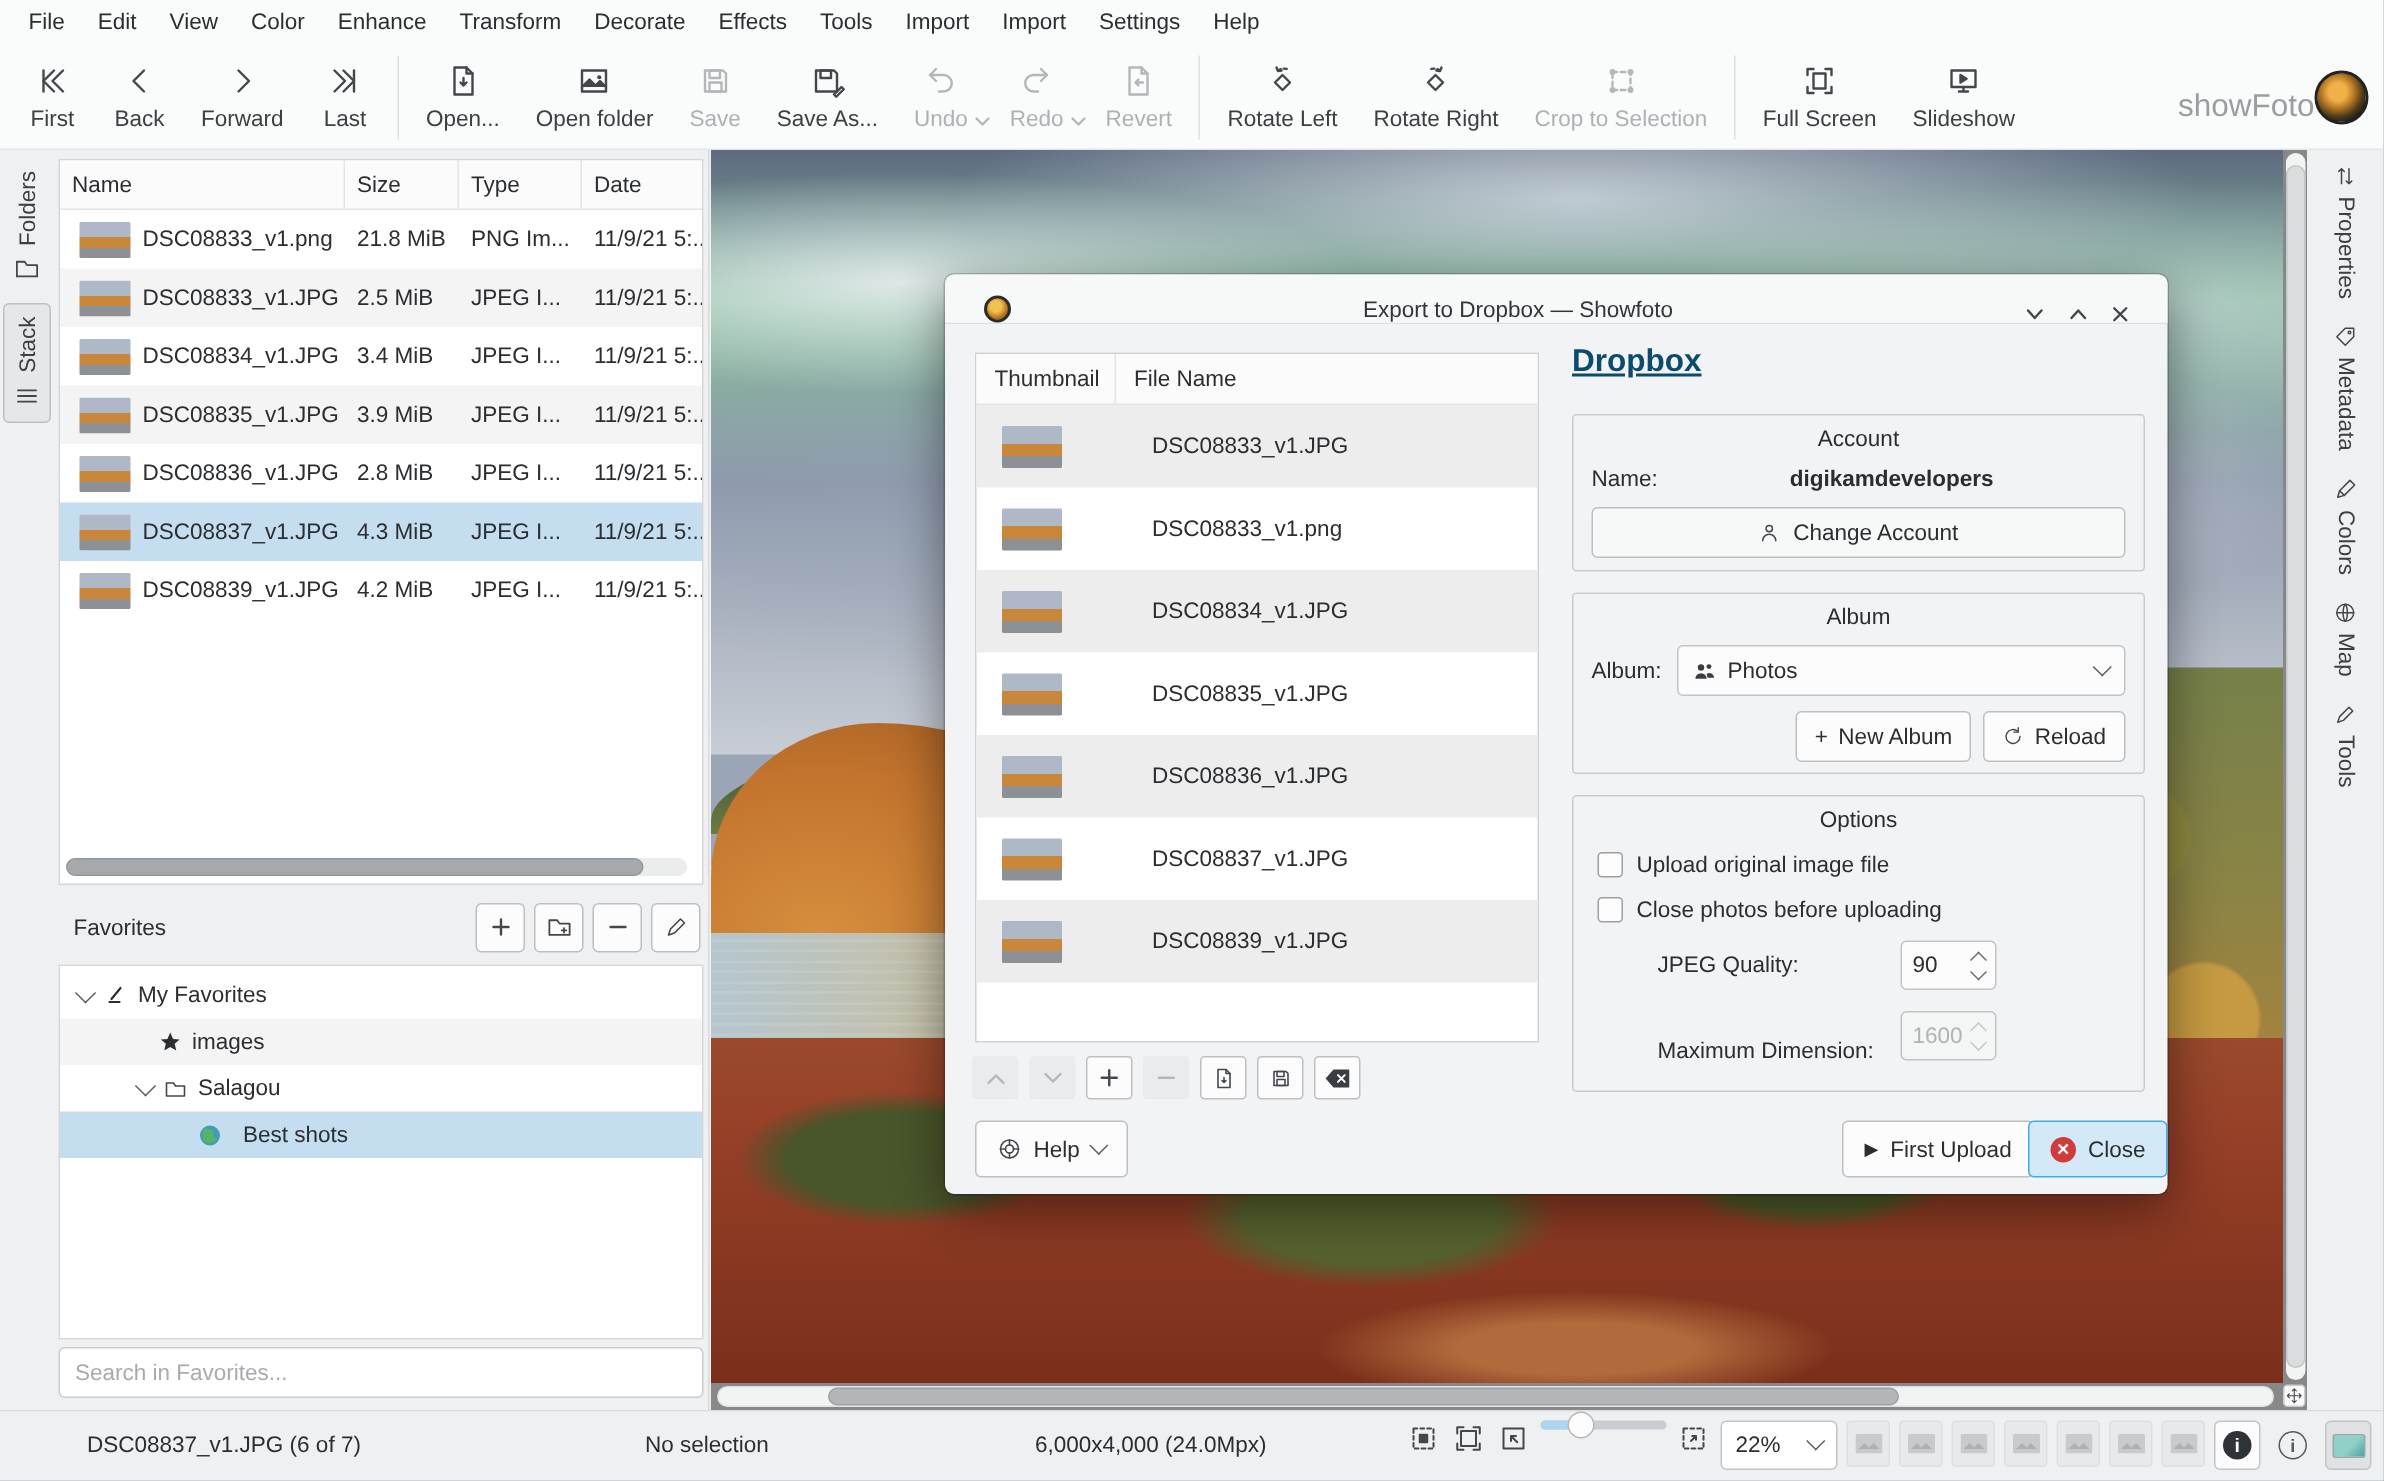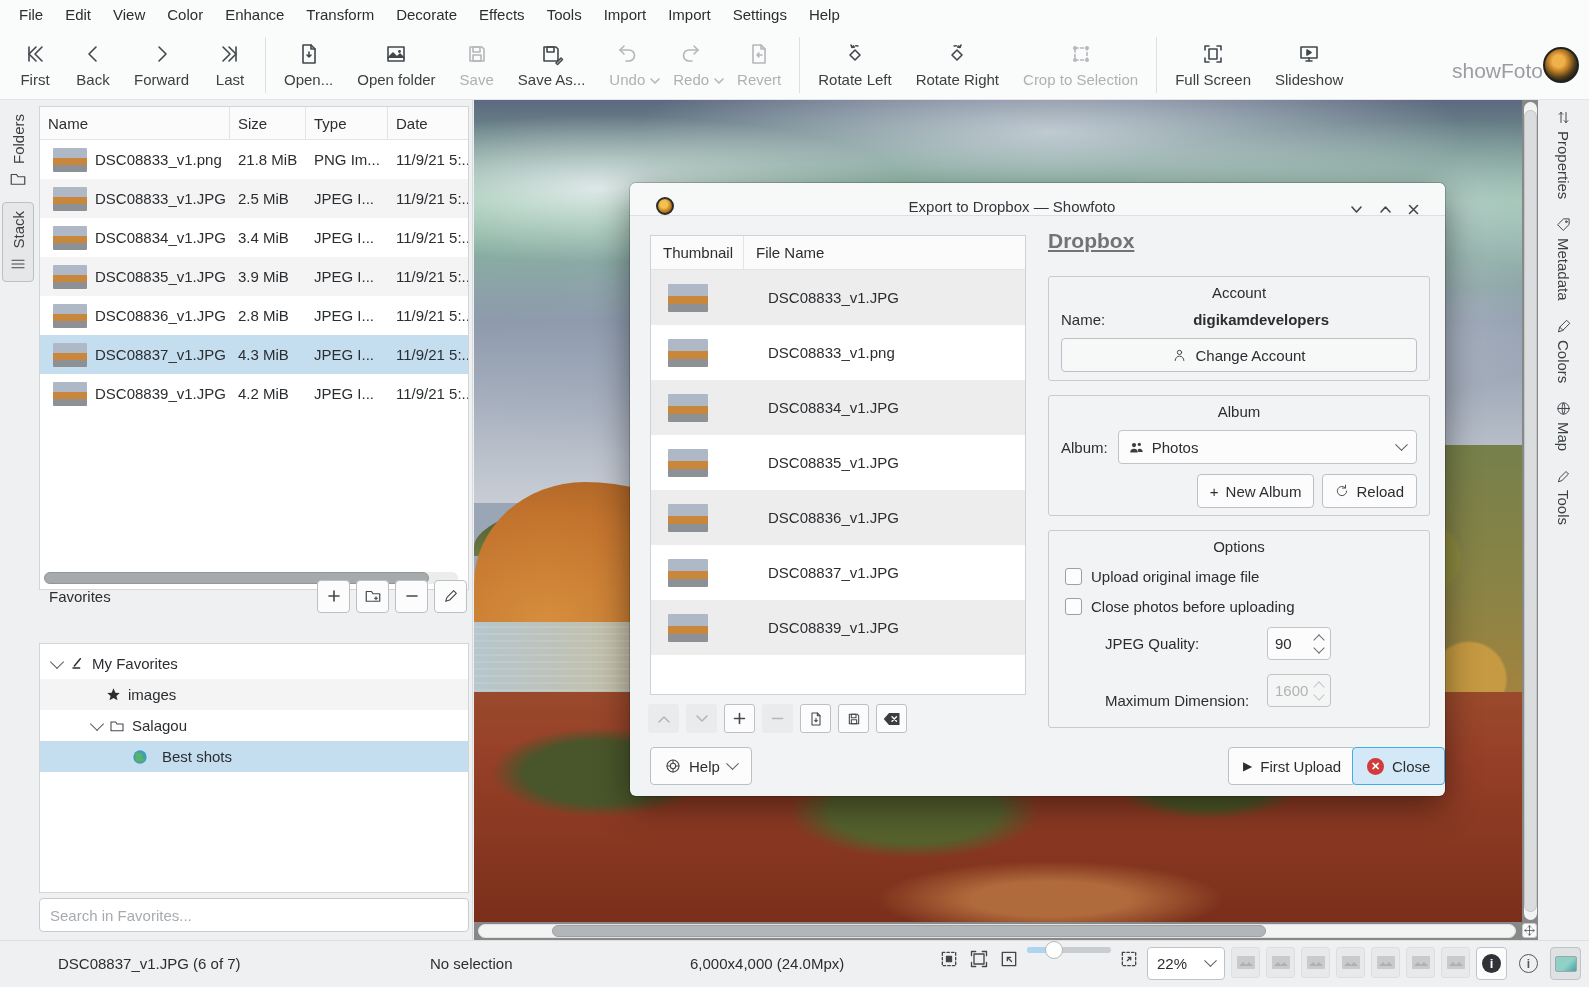--- a/index.html
+++ b/index.html
@@ -42,21 +42,21 @@
   .ft-row { display:flex; height:39px; align-items:center; }
   .ft-row:nth-child(odd) { background:#f4f4f5; }
   .ft-row.selected { background:#c4def0; }
   .ft-row .cell { padding-left:8px; overflow:hidden; white-space:nowrap; }
   .thumb { width:34px; height:24px; border-radius:1px; margin-left:5px; flex:0 0 34px;
     background:linear-gradient(180deg,#aeb8c6 0 42%,#c9873c 42% 72%,#8d9196 72% 100%); }
   .ft-row .fname { display:flex; align-items:center; gap:8px; width:190px; }
   .hscroll { position:absolute; left:4px; right:10px; bottom:5px; height:12px; border-radius:6px; background:#ebecec; }
   .hscroll .hthumb { position:absolute; left:0; top:0; bottom:0; width:93%; border-radius:6px; background:#a7aaac; border:1px solid #949799; }
 
-  .fav-header { position:absolute; top:476px; left:3px; right:3px; height:40px; display:flex; align-items:center; }
+  .fav-header { position:absolute; top:498px; left:3px; right:3px; height:40px; display:flex; align-items:center; }
   .fav-title { padding-left:10px; color:#2b2e31; }
   .fav-btns { margin-left:auto; display:flex; gap:6px; padding-right:2px; }
   .sq-btn { width:33px; height:33px; border:1px solid #bcc0c4; border-radius:4px; background:#fcfcfc; display:flex; align-items:center; justify-content:center; color:#3c4043; font-size:17px; }
   .fav-tree { position:absolute; top:543px; left:3px; right:3px; height:250px; background:#fff; border:1px solid #d3d5d7; padding-top:4px; }
   .tree-row { height:31px; display:flex; align-items:center; gap:7px; }
   .tree-row.alt { background:#f4f4f5; }
   .tree-row.selected { background:#c4def0; }
   .chev { width:10px; height:10px; border-right:1.6px solid #5a5e62; border-bottom:1.6px solid #5a5e62; transform:rotate(45deg); margin-top:-4px; flex:0 0 10px; }
   .fav-search { position:absolute; left:3px; right:3px; bottom:8px; height:34px; background:#fff; border:1px solid #c8ccd0; border-radius:4px; display:flex; align-items:center; padding:0 10px; }
   .fav-search input { border:none; outline:none; width:100%; font:inherit; color:#2b2e31; background:transparent; }
@@ -147,21 +147,21 @@
     background:linear-gradient(180deg,#aeb8c6 0 42%,#c9873c 42% 72%,#8d9196 72% 100%); }
   .dt-name { padding-left:60px; white-space:nowrap; }
   .mini-row { position:absolute; left:18px; top:521px; display:flex; gap:7px; }
   .mini-btn { width:31px; height:29px; border:1px solid #bcc0c4; border-radius:3px; background:#fcfcfc; display:flex; align-items:center; justify-content:center; font-size:16px; color:#3c4043; }
   .mini-btn.flat { border-color:transparent; background:#eaebec; color:#b4b7ba; }
   .btn { height:38px; border:1px solid #bcc0c4; border-radius:4px; background:#fcfcfc; display:inline-flex; align-items:center; justify-content:center; gap:8px; padding:0 14px; color:#2b2e31; }
   .help-btn { position:absolute; left:20px; top:564px; }
   .upload-btn { position:absolute; left:598px; top:564px; }
   .close-btn { position:absolute; left:722px; top:564px; background:#d4e9f7; border-color:#3daee9; }
   .close-dot { width:17px; height:17px; border-radius:50%; background:#d23b3b; color:#fff; font-size:11px; font-weight:bold; display:flex; align-items:center; justify-content:center; }
-  .service-title { position:absolute; left:418px; top:46px; font-size:21px; font-weight:bold; color:#737373; text-decoration:underline; }
+  .service-title { position:absolute; left:418px; top:46px; font-size:21px; font-weight:bold; color:#0c4a6e; text-decoration:underline; }
   .groupbox { position:absolute; left:418px; width:382px; border:1px solid #c8ccd0; border-radius:3px; background:#f2f3f4; }
   .gb-title { text-align:center; padding-top:7px; color:#2b2e31; }
   .gb-account { top:93px; height:105px; }
   .acct-row { display:flex; align-items:center; padding:10px 12px 0 12px; }
   .acct-name { flex:1; text-align:center; font-weight:bold; }
   .wide-btn { margin:10px 12px 0 12px; height:34px; border:1px solid #bcc0c4; border-radius:4px; background:#f7f8f8; display:flex; align-items:center; justify-content:center; gap:8px; }
   .gb-album { top:212px; height:121px; }
   .album-row { display:flex; align-items:center; gap:10px; padding:10px 12px 0 12px; }
   .combo { flex:1; height:34px; background:#fcfcfc; border:1px solid #c0c4c8; border-radius:4px; display:flex; align-items:center; gap:8px; padding:0 10px; }
   .combo .chevd { margin-left:auto; }

